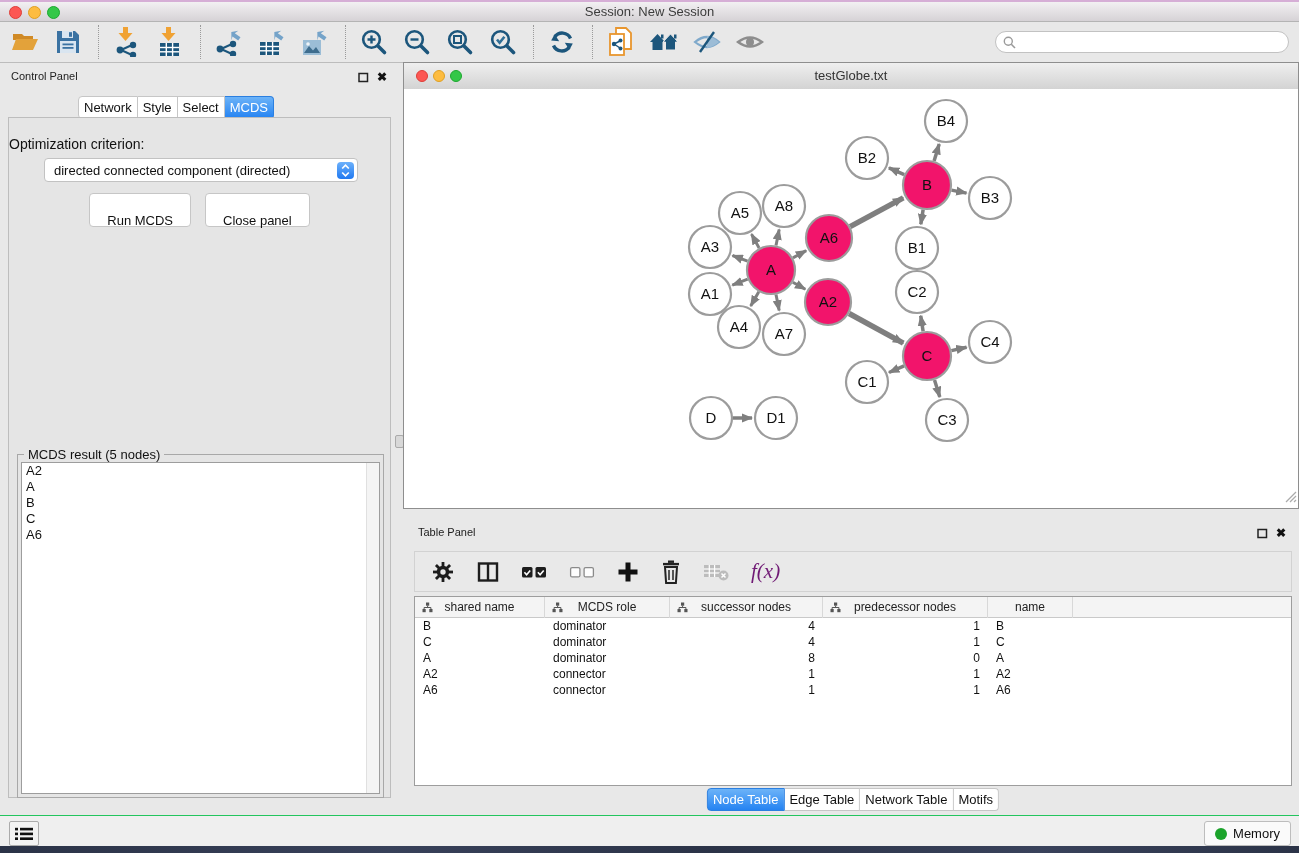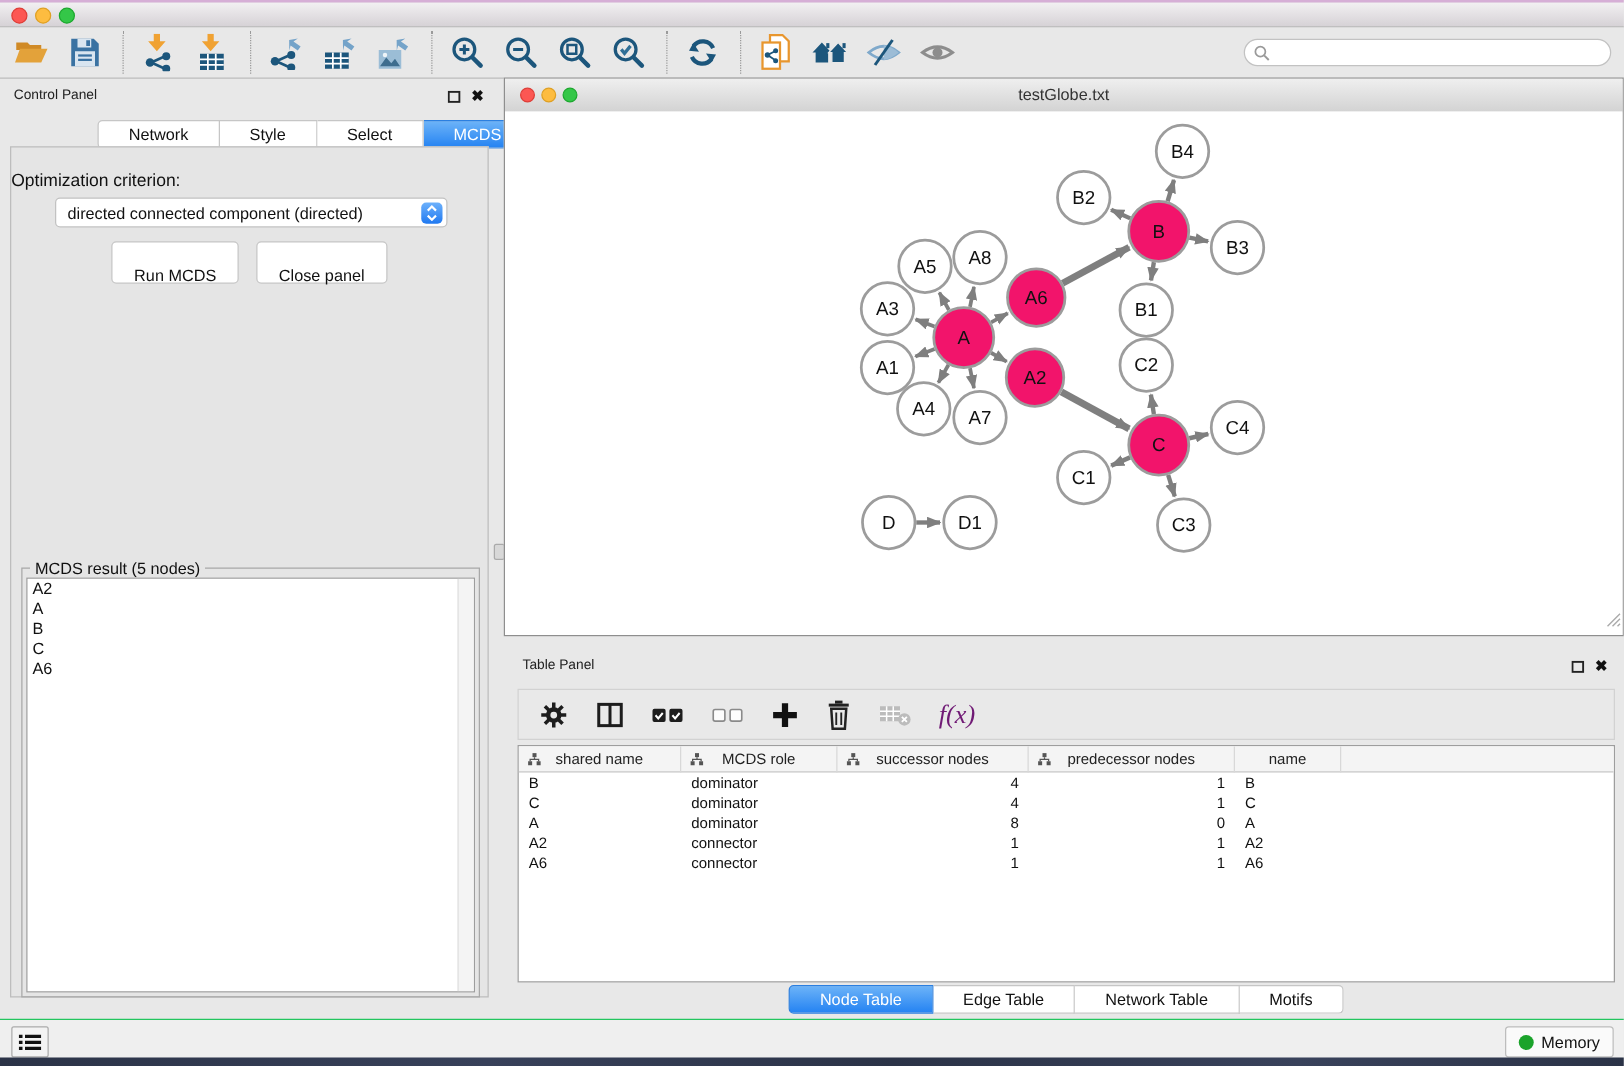--- a/index.html
+++ b/index.html
@@ -26,21 +26,21 @@
   .tsep{height:34px;border-left:1px dotted #9a9a9a;margin:0 11px 0 4px;flex:0 0 auto}
   .search-field{position:absolute;right:10px;top:9px;width:294px;height:22px;background:#fff;
     border:1px solid #c2c2c2;border-radius:12px;box-sizing:border-box;display:flex;align-items:center;padding-left:7px}
   .search-field input{border:none;outline:none;flex:1;font-size:12px;background:transparent;margin-left:4px;font-family:"Liberation Sans",sans-serif}
   
   .control-panel{position:absolute;left:0;top:63px;width:400px;height:752px}
   .panel-title{position:absolute;left:11px;top:7px;font-size:11px;color:#222}
   .panel-ctl{position:absolute;top:7px;width:14px;height:14px;display:flex;align-items:center;justify-content:center;cursor:default}
   .close-x{font-size:12px;font-weight:bold;color:#111;line-height:12px}
   .cp-tabs{position:absolute;left:78px;top:33px;display:flex}
-  .tab{height:21px;line-height:21px;padding:0 24px;font-size:13px;background:#fff;
+  .tab{height:21px;line-height:21px;padding:0 5px;font-size:13px;background:#fff;
     border:1px solid #c6c6c6;border-left:none;color:#111}
   .tab:first-child{border-left:1px solid #c6c6c6;border-radius:4px 0 0 4px}
   .tab:last-child{border-radius:0 4px 4px 0}
   .tab.active{background:linear-gradient(#6cb3f8,#2583f2);color:#fff;border-color:#2b7fe0}
   .cp-content{position:absolute;left:8px;top:54px;width:383px;height:681px;
     background:#e5e5e5;border:1px solid #bdbdbd;box-sizing:border-box}
   .opt-label{position:absolute;left:0;right:6px;top:18px;text-align:left;font-size:14px;color:#111}
   .dropdown{position:absolute;left:35px;top:40px;width:314px;height:24px;background:#fff;
     border:1px solid #c2c2c2;border-radius:4px;box-sizing:border-box;font-size:13px;color:#111;
     display:flex;align-items:center;padding-left:9px}
@@ -92,20 +92,21 @@
   .desktop-strip{position:absolute;left:0;top:846px;width:1299px;height:7px;
     background:linear-gradient(90deg,#2b3347,#38415a 30%,#2b3347 55%,#39425b 80%,#2b3347)}
 </style>
 </head>
 <body>
 
 <div class="app-titlebar">
   <span class="tl red"></span>
   <span class="tl yellow"></span>
   <span class="tl green"></span>
+  <div class="app-title">Session: New Session</div>
 </div>
 
 <div class="main-toolbar">
   <span class="tbtn">
     <svg width="27" height="24" viewBox="0 0 27 24">
       <path d="M1 4 h9 l2 2 h9 v4 H1 z" fill="#d08a26"></path>
       <path d="M4 9 h22 l-5 11 H0 z" fill="#e3a23a"></path>
     </svg>
   </span>
   <span class="tbtn">

